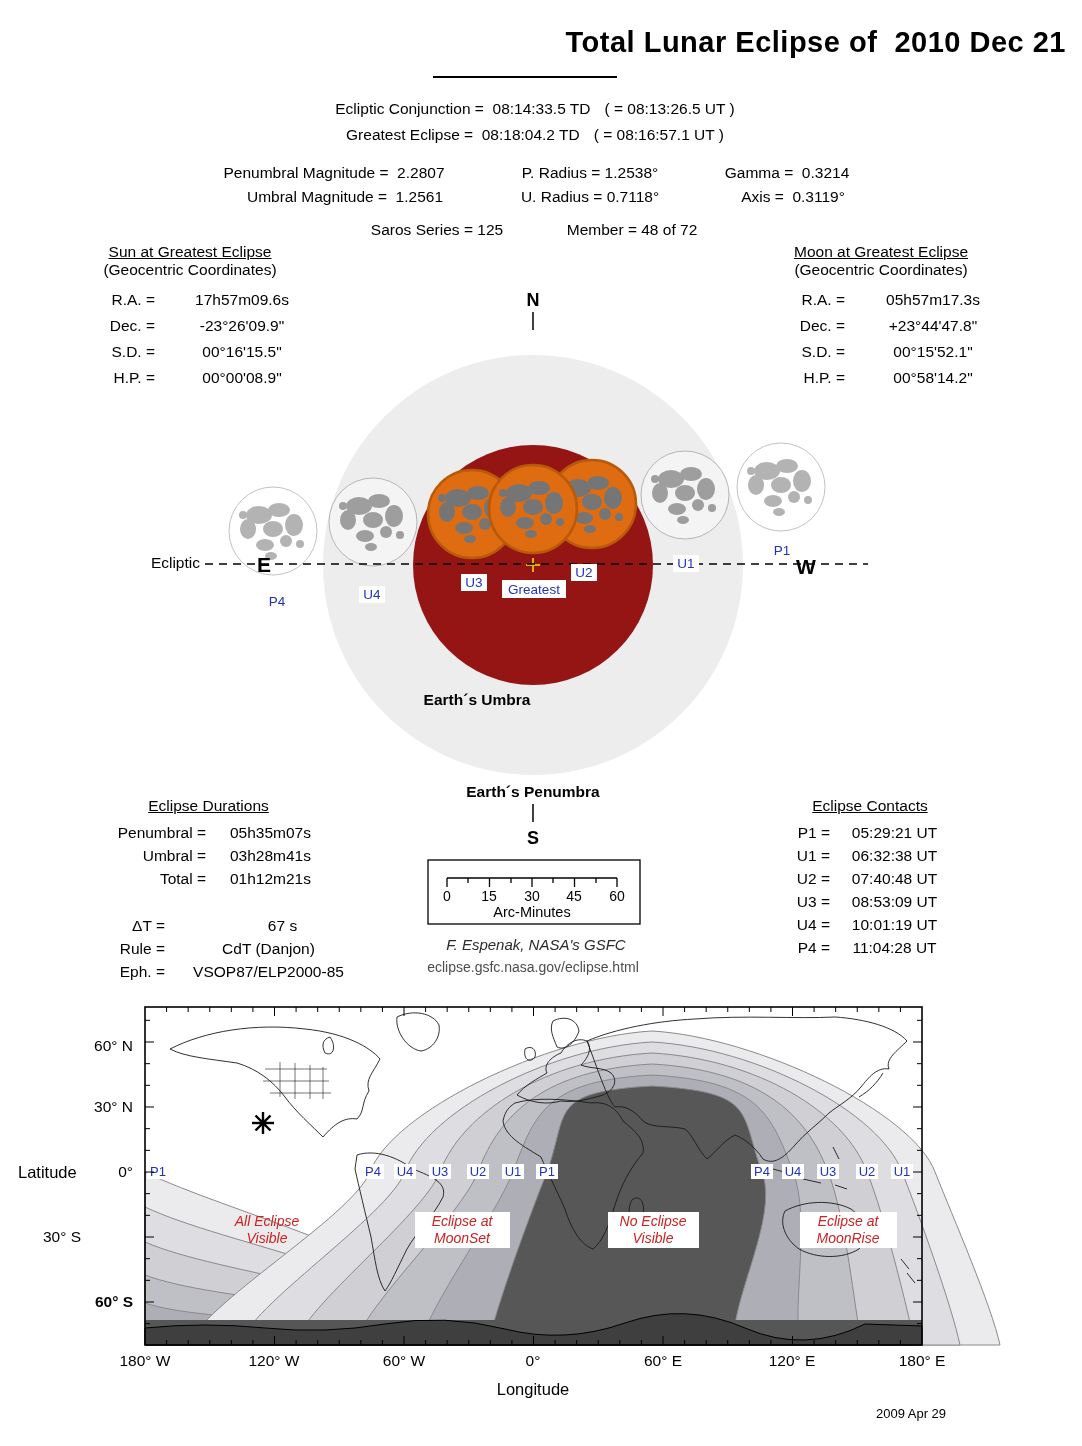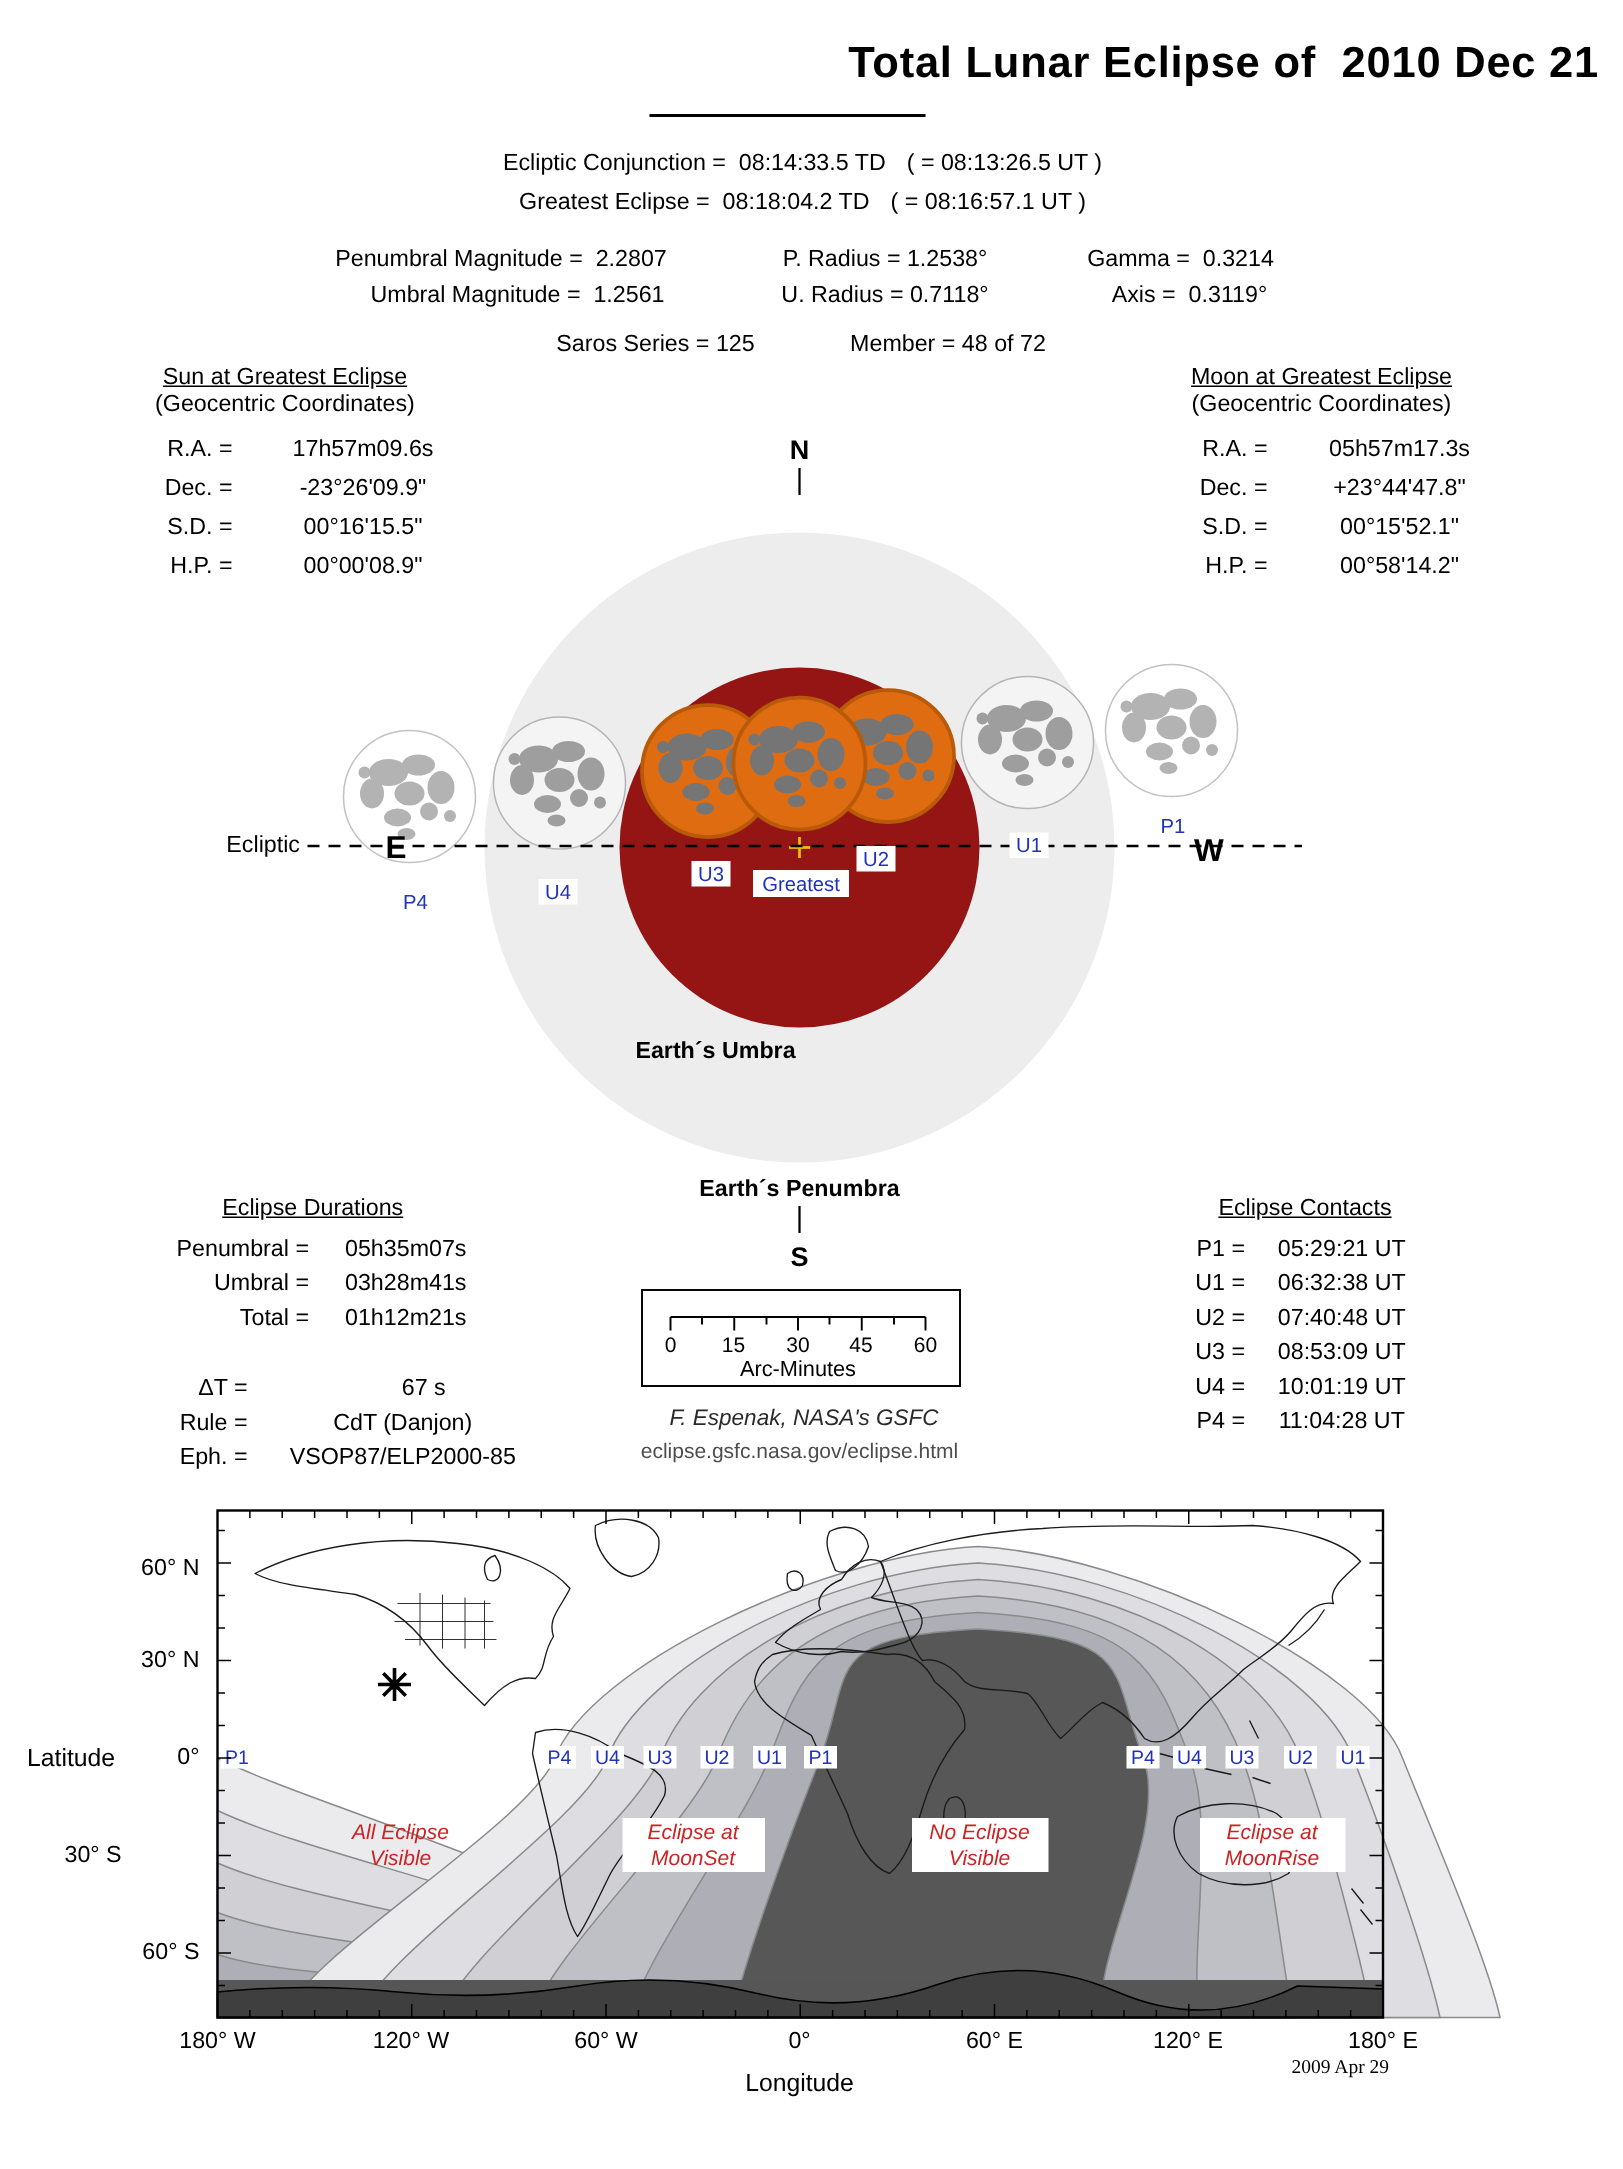--- a/index.html
+++ b/index.html
@@ -427,25 +427,25 @@
       <span class="lab">P4 =</span>
         <span class="val">11:04:28 UT</span>
     </div>
   </div>
 
   <div class="abs axisname" style="left:18px;top:1163px;">Latitude</div>
   <div class="abs maplab" style="left:43px;top:1037px;width:90px;text-align:right;">60° N</div>
   <div class="abs maplab" style="left:43px;top:1098px;width:90px;text-align:right;">30° N</div>
   <div class="abs maplab" style="left:43px;top:1163px;width:90px;text-align:right;">0°</div>
   <div class="abs maplab" style="left:43px;top:1228px;width:90px;">30° S</div>
-  <div class="abs maplab" style="left:43px;top:1293px;width:90px;text-align:right;">60° S</div>
+  <div class="abs maplab" style="left:43px;top:1293px;width:90px;text-align:right;font-weight:bold;">60° S</div>
 
   <div class="abs maplab ctr" style="left:145px;top:1352px;">180° W</div>
   <div class="abs maplab ctr" style="left:274px;top:1352px;">120° W</div>
   <div class="abs maplab ctr" style="left:404px;top:1352px;">60° W</div>
   <div class="abs maplab ctr" style="left:533px;top:1352px;">0°</div>
   <div class="abs maplab ctr" style="left:663px;top:1352px;">60° E</div>
   <div class="abs maplab ctr" style="left:792px;top:1352px;">120° E</div>
   <div class="abs maplab ctr" style="left:922px;top:1352px;">180° E</div>
   <div class="abs axisname ctr" style="left:533px;top:1380px;">Longitude</div>
 
-  <div class="abs datestamp" style="left:861px;top:1370px;width:100px;font-family:Liberation Serif, serif;">2009 Apr 29</div>
+  <div class="abs datestamp" style="left:861px;top:1406px;width:100px;text-align:center;">2009 Apr 29</div>
 </div>
 
 </body></html>

